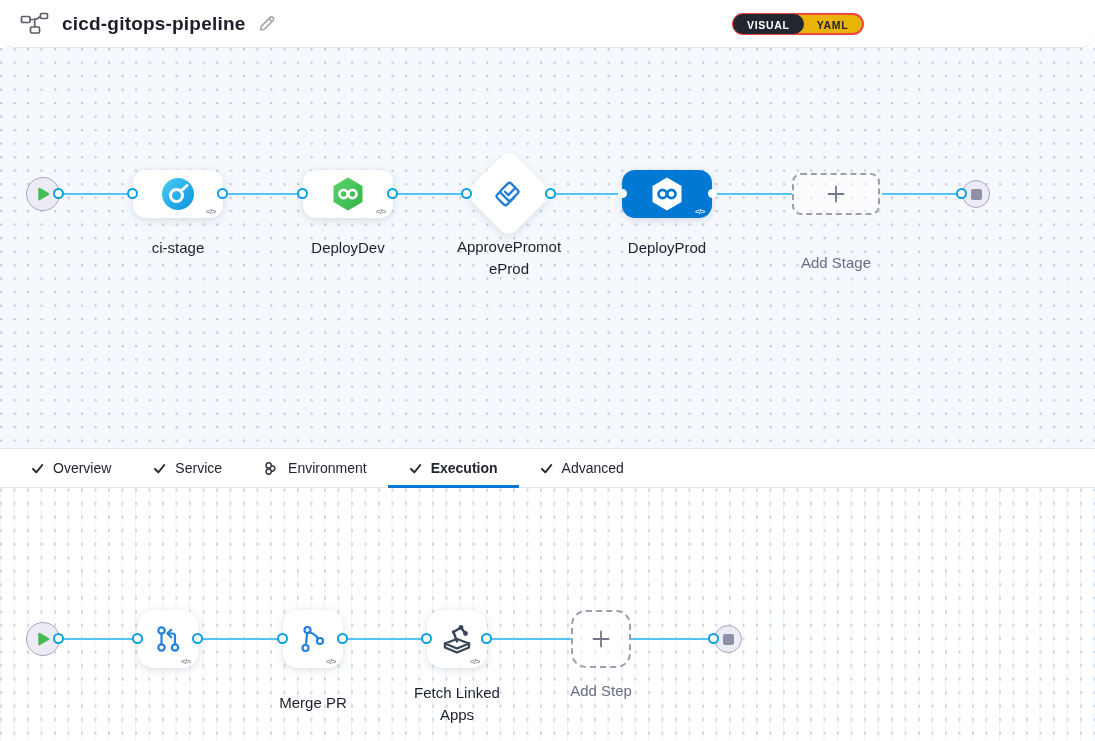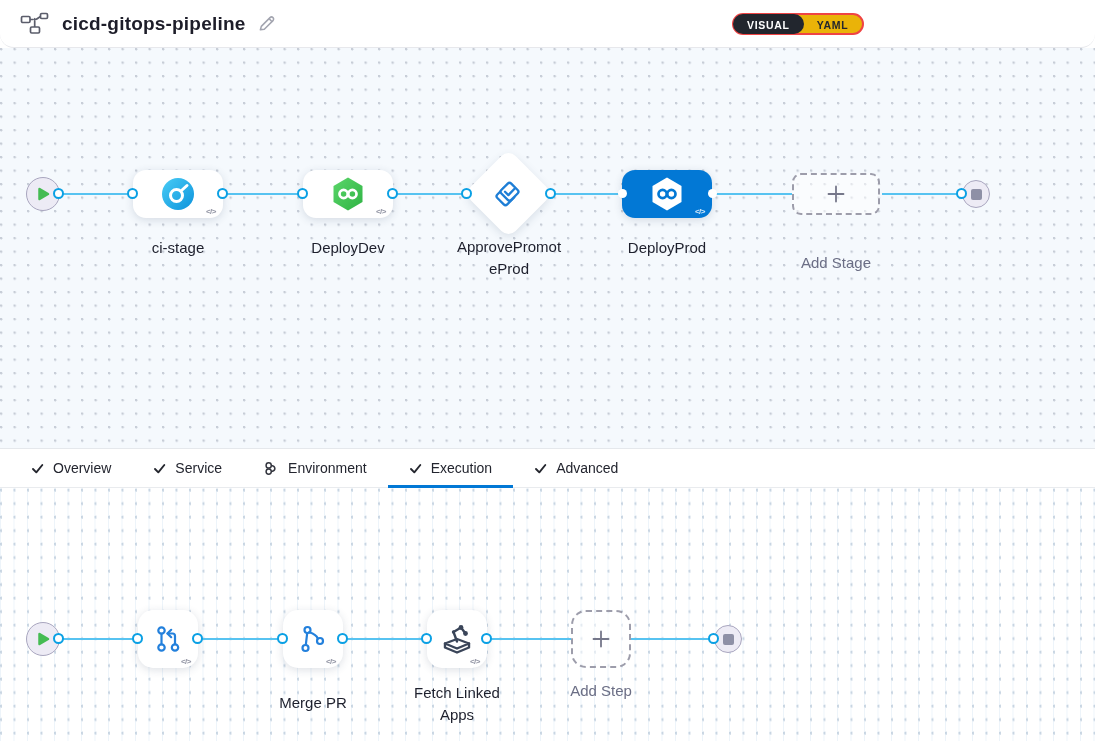--- a/index.html
+++ b/index.html
@@ -93,21 +93,21 @@
 
   
   .tabs {
     height:40px; background:#fff; border-top:1px solid #e5e8ec; border-bottom:1px solid #e9ebee;
     display:flex; align-items:stretch; padding-left:10px;
   }
   .tab {
     position:relative; display:flex; align-items:center; gap:9px; padding:0 21px;
     font-size:14px; color:#23252f; cursor:pointer; white-space:nowrap;
   }
-  .tab.active { font-weight:400; }
+  .tab.active { font-weight:700; }
   .tab.active::after {
     content:""; position:absolute; left:0; right:0; bottom:-1px; height:3px; background:#0278d5;
   }
 </style>
 </head>
 <body>
 
 <div class="header">
   <span class="hdr-icon">
     <svg width="30" height="23" viewBox="0 0 30 23" fill="none" stroke="#5b5d6b" stroke-width="1.7">

